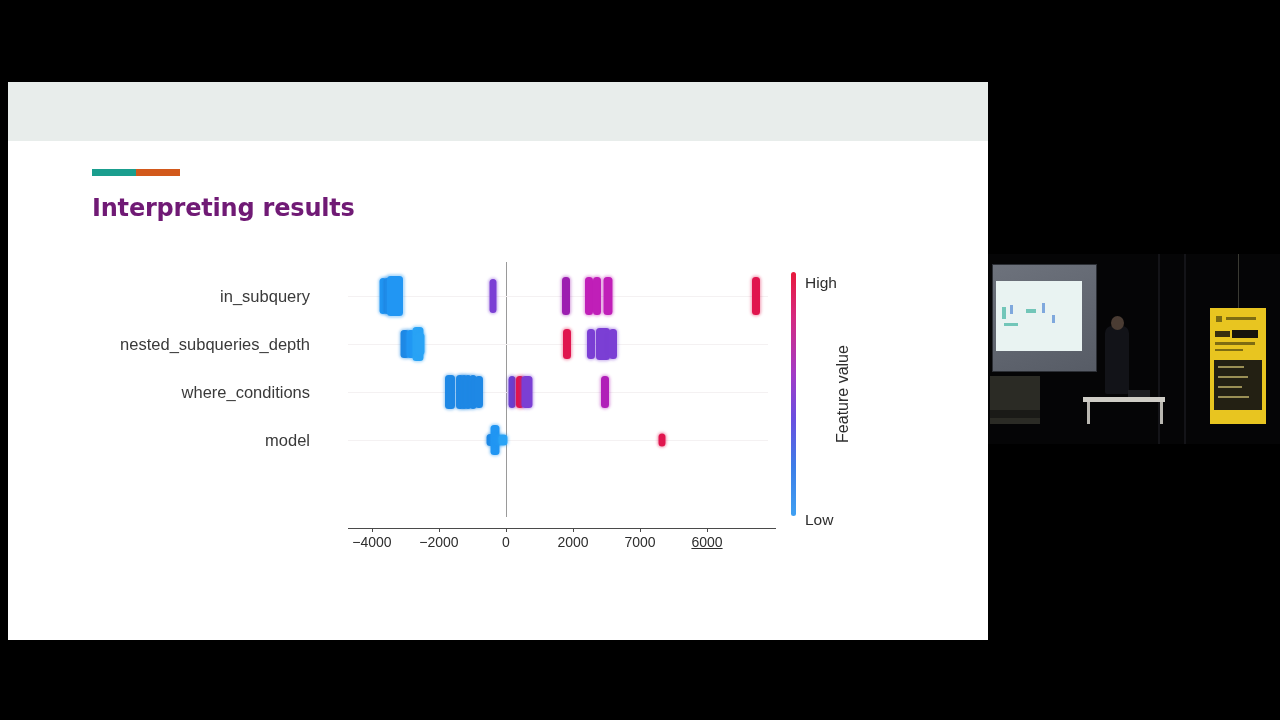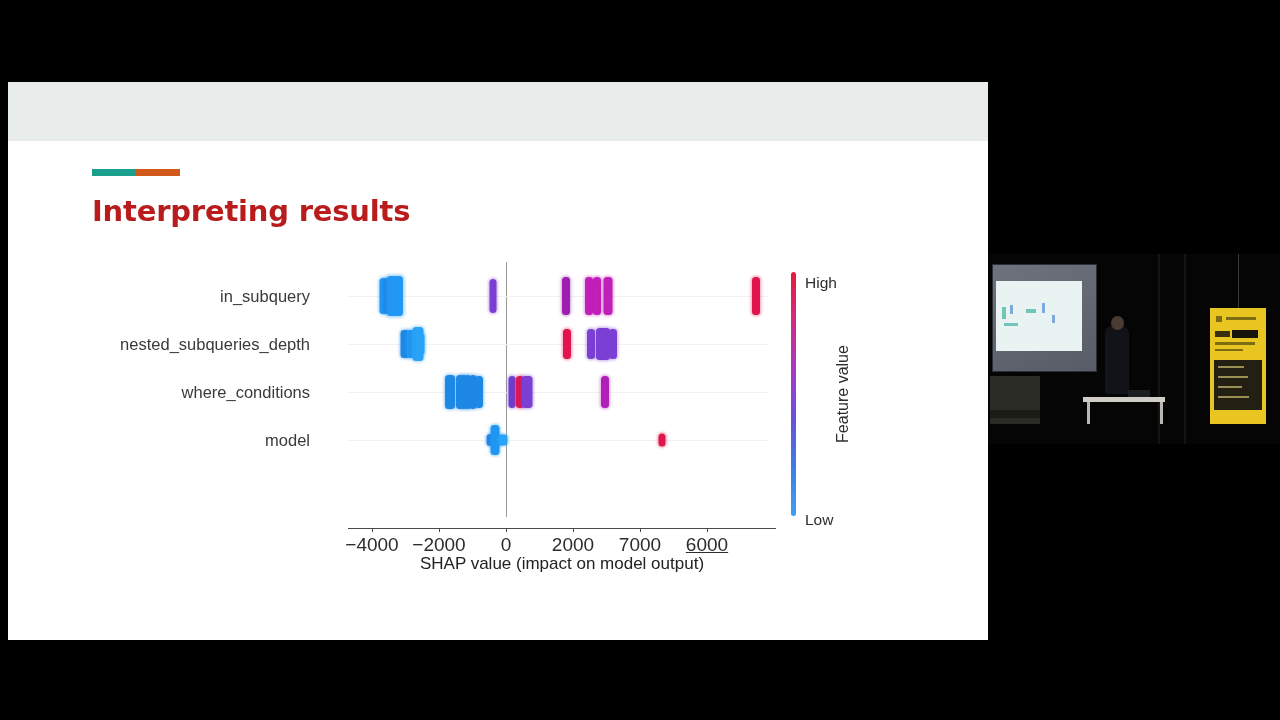--- a/index.html
+++ b/index.html
@@ -47,23 +47,23 @@
     height: 7px;
     display: flex;
   }
   #accent-bar .seg-teal   { flex: 1; background: #1a9e8e; }
   #accent-bar .seg-orange { flex: 1; background: #d2591c; }
 
   #slide-title {
     position: absolute;
     left: 84px;
     top: 112px;
-    font-size: 29px;
+    font-size: 24px;
     font-weight: bold;
-    color: #b91c1c;
+    color: #701a75;
     letter-spacing: -0.2px;
     font-family: "DejaVu Sans", sans-serif;
   }
 
   
   #chart {
     position: absolute;
     left: 0;
     top: 0;
     width: 980px;
@@ -128,21 +128,21 @@
     position: absolute;
     top: 446px;
     width: 1.2px;
     height: 4px;
     background: #4a4a4a;
   }
   .x-tick-label {
     position: absolute;
     top: 452px;
     transform: translateX(-50%);
-    font-size: 19px;
+    font-size: 14px;
     color: #2d2d2d;
     font-family: "Liberation Sans", sans-serif;
     white-space: nowrap;
   }
 
   #x-axis-title {
     position: absolute;
     left: 340px;
     top: 472px;
     width: 428px;
@@ -415,21 +415,20 @@
           <div class="x-tick" style="left: 498px;"></div>
           <div class="x-tick-label" style="left: 498px;">0</div>
           <div class="x-tick" style="left: 565px;"></div>
           <div class="x-tick-label" style="left: 565px;">2000</div>
           <div class="x-tick" style="left: 632px;"></div>
           <div class="x-tick-label" style="left: 632px;">7000</div>
           <div class="x-tick" style="left: 699px;"></div>
           <div class="x-tick-label" style="left: 699px; text-decoration: underline;">6000</div>
         </div>
 
-      <div id="x-axis-title">SHAP value (impact on model output)</div>
 
       <div id="colorbar"></div>
       <div id="cb-high">High</div>
       <div id="cb-low">Low</div>
       <div id="cb-title">Feature value</div>
 
     </div>
   </div>
 
   <div id="video">

